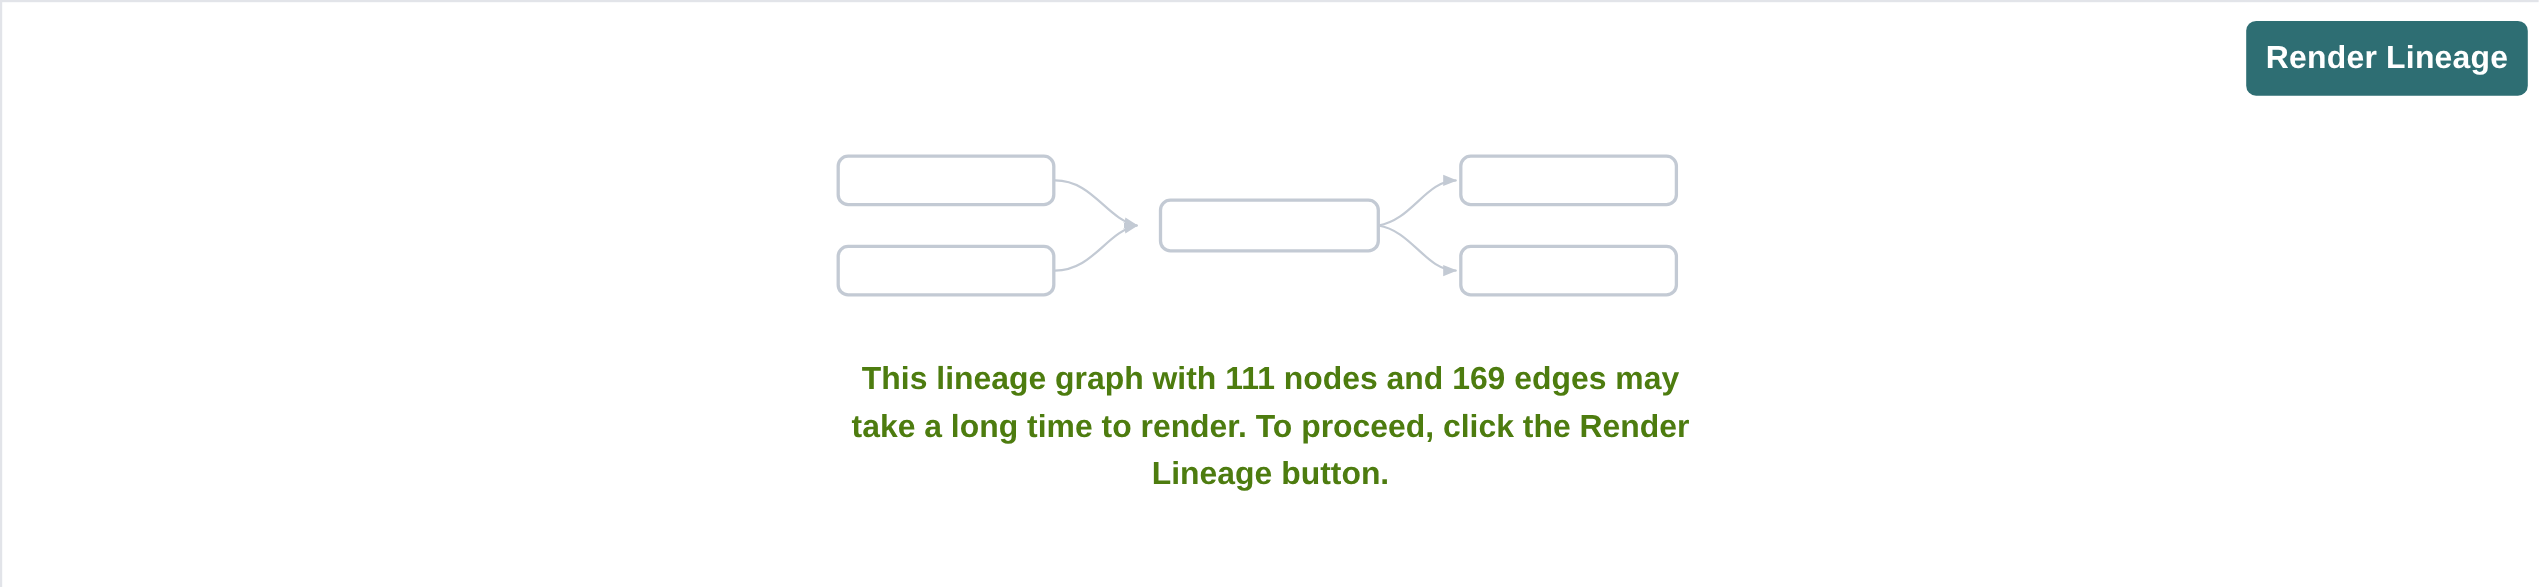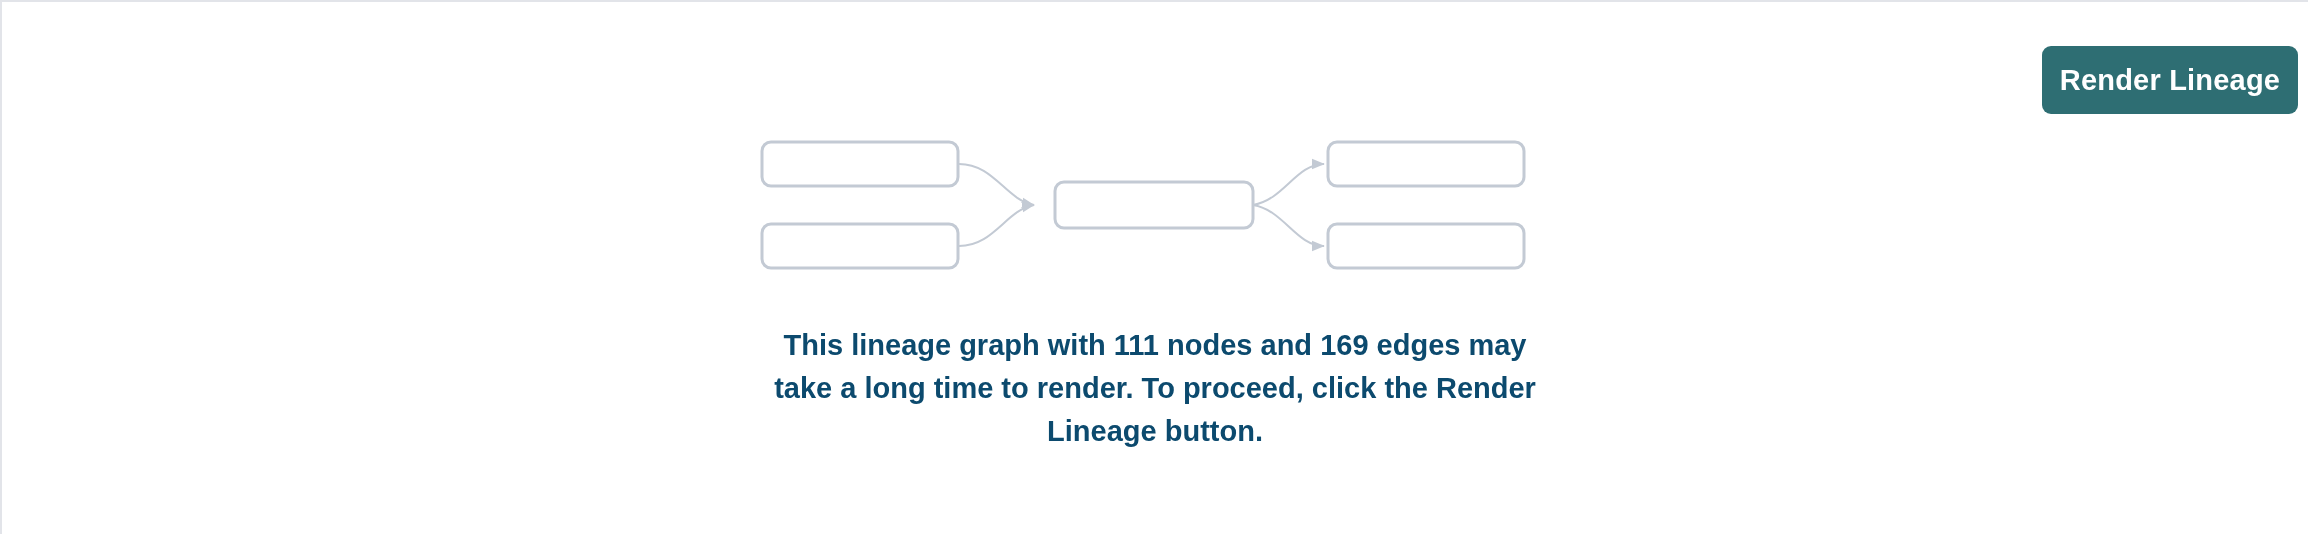--- a/index.html
+++ b/index.html
@@ -43,21 +43,20 @@
     border: none;
     border-radius: 9px;
     font-family: "Liberation Sans", sans-serif;
     font-size: 29px;
     font-weight: bold;
     letter-spacing: 0.2px;
     cursor: pointer;
     padding: 0;
     line-height: 68px;
     text-align: center;
-    margin-top: 27px;
   }
 
   
   .graph-wrap {
     position: absolute;
     left: 0;
     top: 128px;
     width: 2308px;
     height: 152px;
   }
@@ -70,21 +69,21 @@
   }
 
   
   .message {
     position: absolute;
     left: 50%;
     transform: translateX(-50%);
     top: 322px;
     width: 800px;
     text-align: center;
-    color: #0c4a6e;
+    color: #4d7c0f;
     font-family: "Liberation Sans", sans-serif;
     font-size: 29px;
     font-weight: bold;
     line-height: 43px;
     margin: 0;
   }
 </style>
 </head>
 <body>
 

